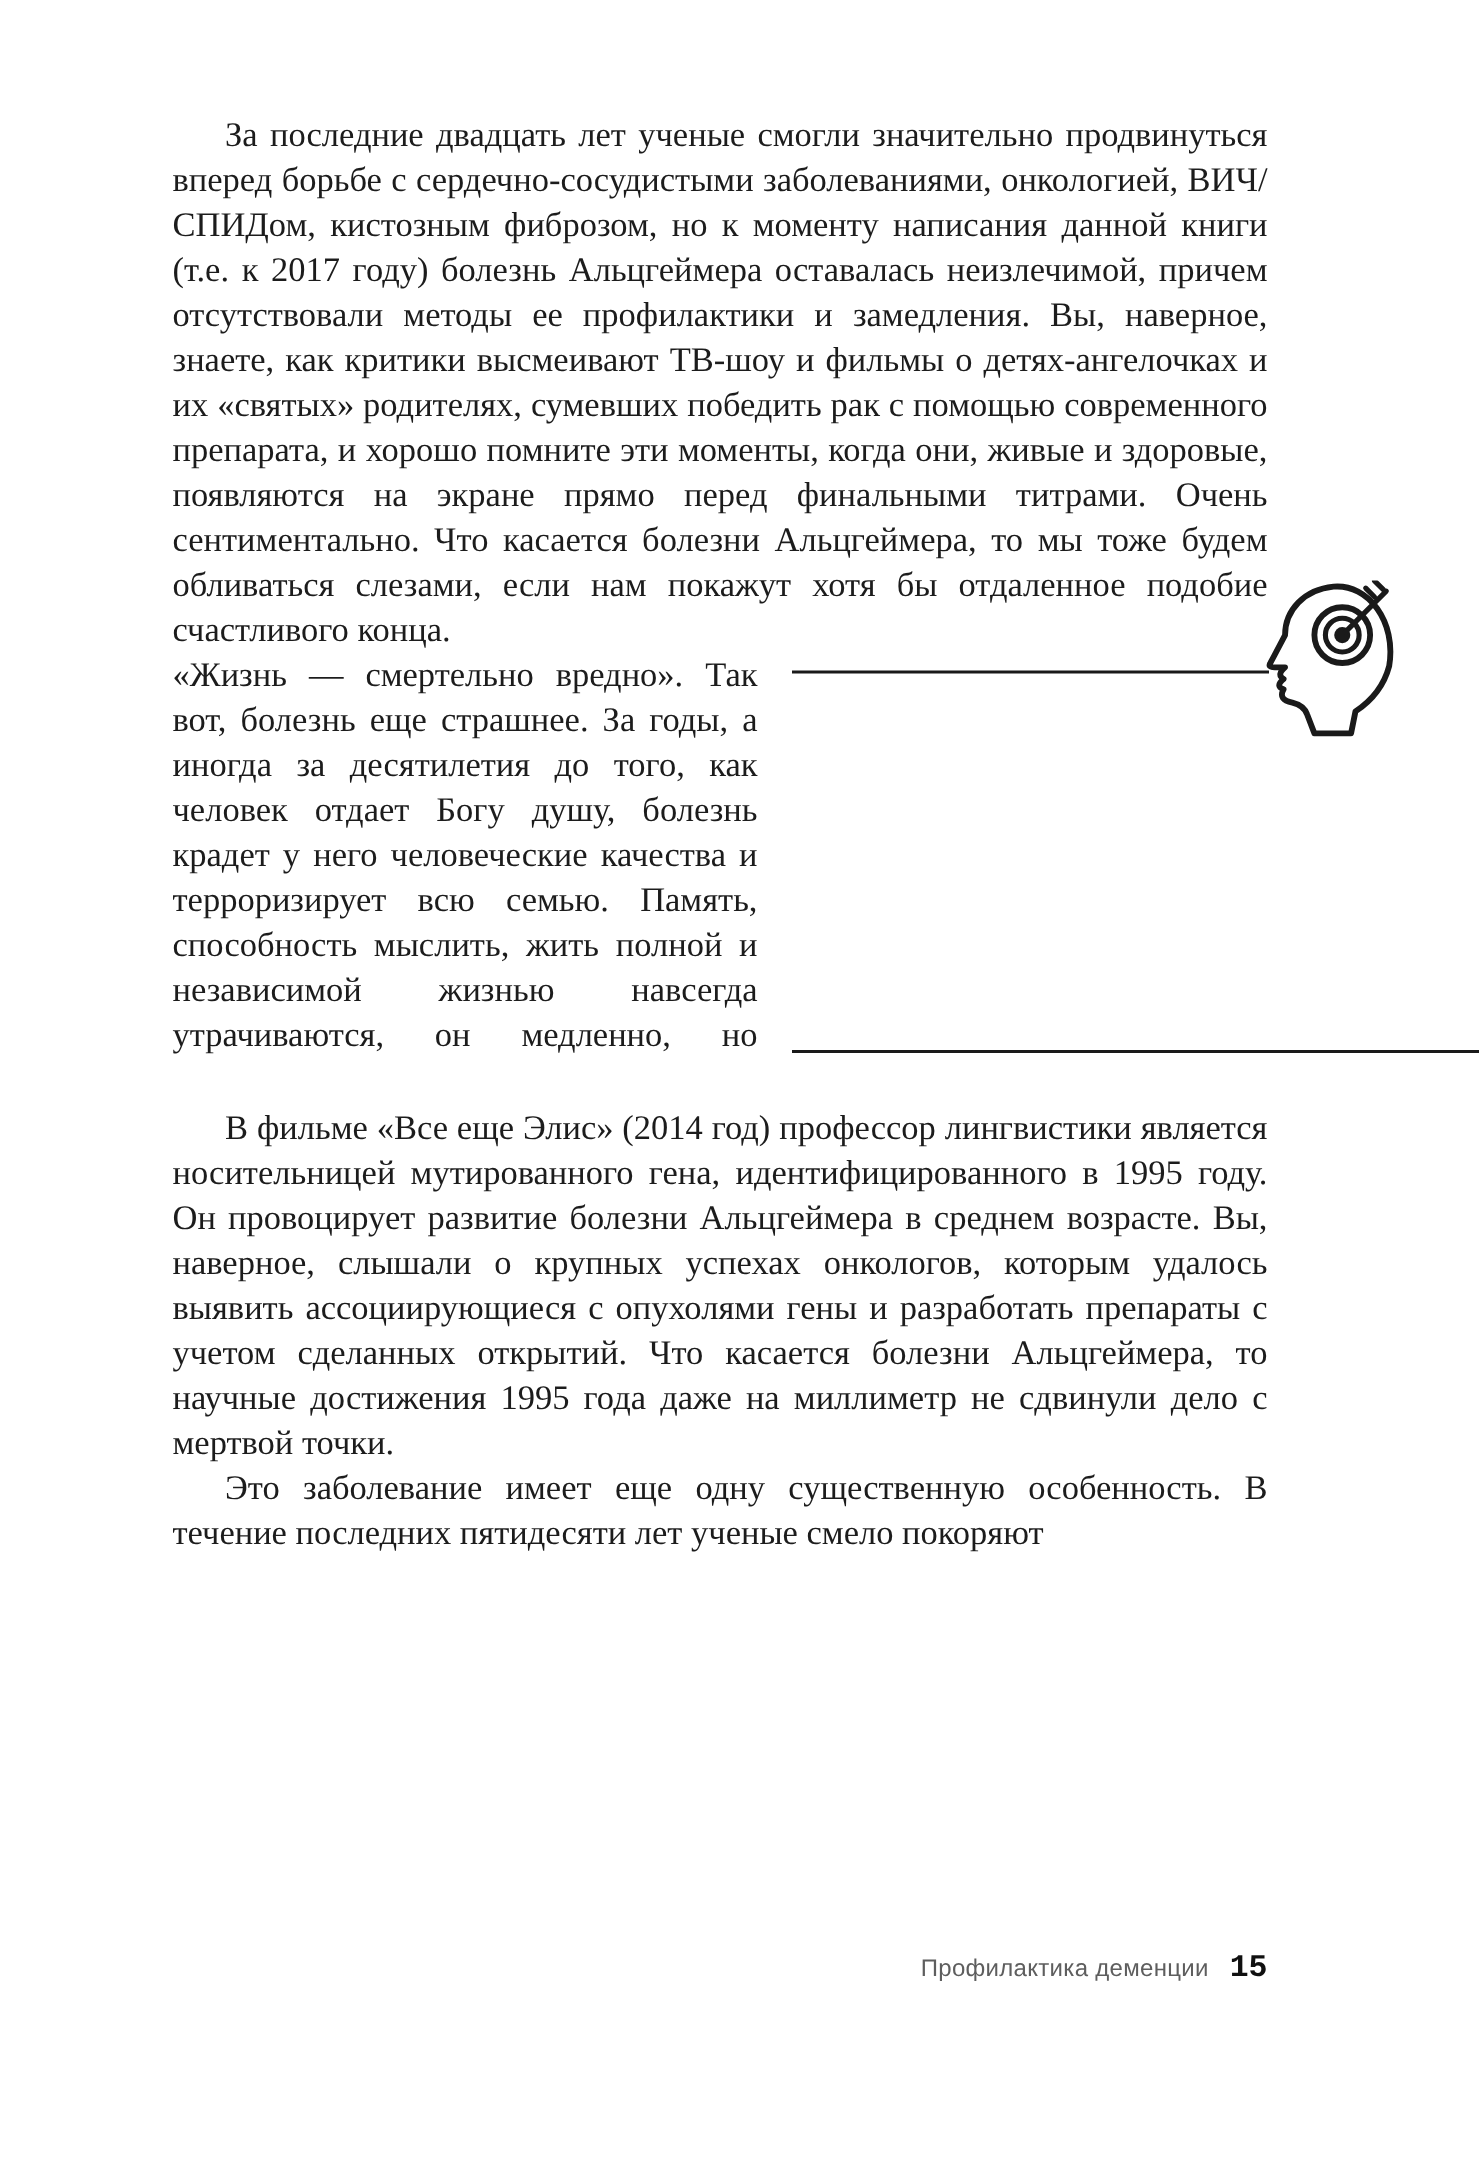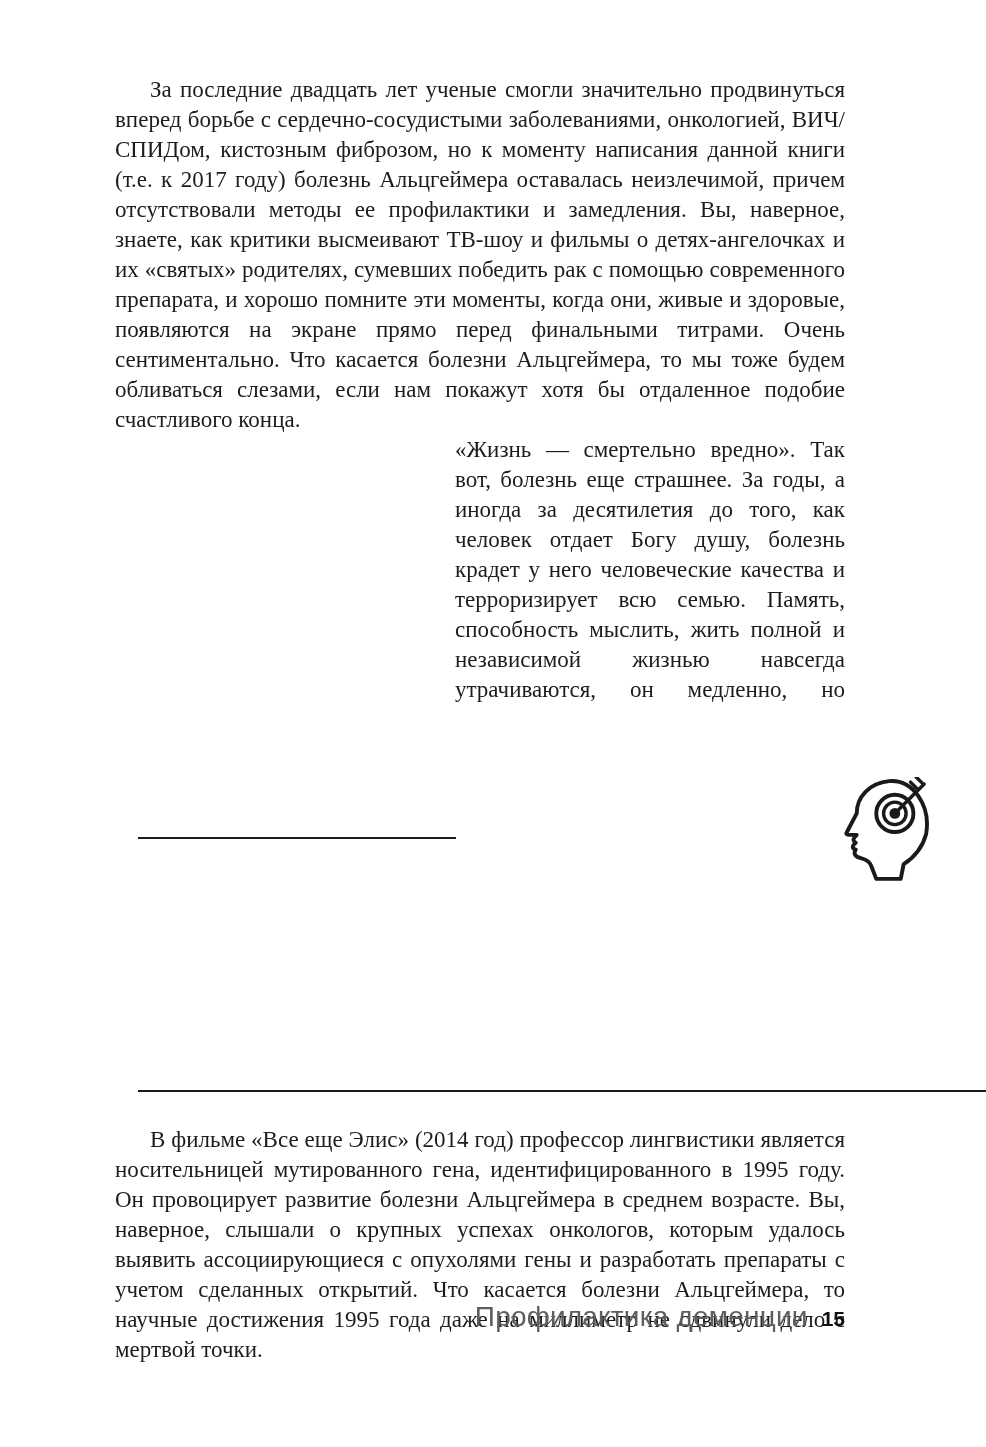--- a/index.html
+++ b/index.html
@@ -20,23 +20,22 @@
     font-size: 23px;
     line-height: 30px;
     text-align: justify;
     color: #1c1c1c;
   }
   .indent { text-indent: 35px; }
   .full-last { text-align-last: justify; }
 
   .wrap-row {
     display: flex;
-    align-items: flex-end;
+    align-items: flex-start;
     min-height: 302px;
-    flex-direction: column;
   }
   .left-col {
     width: 390px;
     flex: 0 0 390px;
   }
   .callout {
     position: relative;
     flex: 1 1 auto;
     margin-left: 23px;
     margin-right: -141px; 
@@ -70,29 +69,30 @@
   }
   .footer {
     position: absolute;
     top: 1301px;
     right: 141px;
     display: flex;
     align-items: baseline;
     font-family: "Liberation Sans", "DejaVu Sans", sans-serif;
   }
   .running-title {
-    font-size: 28px;
+    font-size: 16px;
     color: #5e5e5e;
     letter-spacing: 0.2px;
   }
   .page-number {
     margin-left: 14px;
     font-size: 21px;
     font-weight: 700;
     color: #101010;
+    font-family: Liberation Mono, monospace;
   }
 </style>
 </head>
 <body>
 
 <div class="page">
   <div class="content">
 
     <p class="body-para indent">За последние двадцать лет ученые смогли значительно продвинуться вперед борьбе с сердечно-сосудистыми заболеваниями, онкологией, ВИЧ/СПИДом, кистозным фиброзом, но к моменту написания данной книги (т.е. к 2017 году) болезнь Альцгеймера оставалась неизлечимой, причем отсутствовали методы ее профилактики и замедления. Вы, наверное, знаете, как критики высмеивают ТВ-шоу и фильмы о детях-ангелочках и их «святых» родителях, сумевших победить рак с помощью современного препарата, и хорошо помните эти моменты, когда они, живые и здоровые, появляются на экране прямо перед финальными титрами. Очень сентиментально. Что касается болезни Альцгеймера, то мы тоже будем обливаться слезами, если нам покажут хотя бы отдаленное подобие счастливого конца.</p>
 
@@ -132,19 +132,20 @@
         </div>
 
 
         <div class="rule-bottom"></div>
       </aside>
     </div>
 
 
     <p class="body-para indent">В фильме «Все еще Элис» (2014 год) профессор лингвистики является носительницей мутированного гена, идентифицированного в 1995 году. Он провоцирует развитие болезни Альцгеймера в среднем возрасте. Вы, наверное, слышали о крупных успехах онкологов, которым удалось выявить ассоциирующиеся с опухолями гены и разработать препараты с учетом сделанных открытий. Что касается болезни Альцгеймера, то научные достижения 1995 года даже на миллиметр не сдвинули дело с мертвой точки.</p>
 
+    <p class="body-para indent">Это заболевание имеет еще одну существенную особенность. В течение последних пятидесяти лет ученые смело покоряют</p>
   </div>
 
   <div class="footer">
     <span class="running-title">Профилактика деменции</span>
     <span class="page-number">15</span>
   </div>
 </div>
 
 </body></html>

